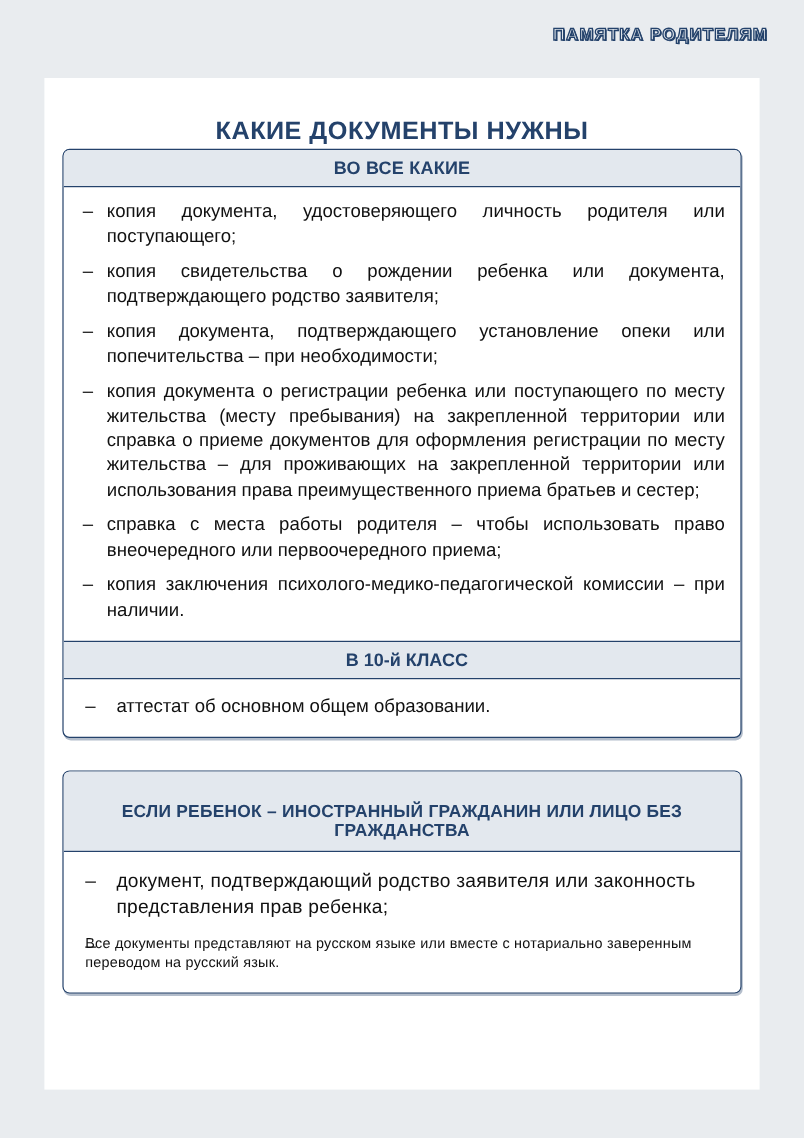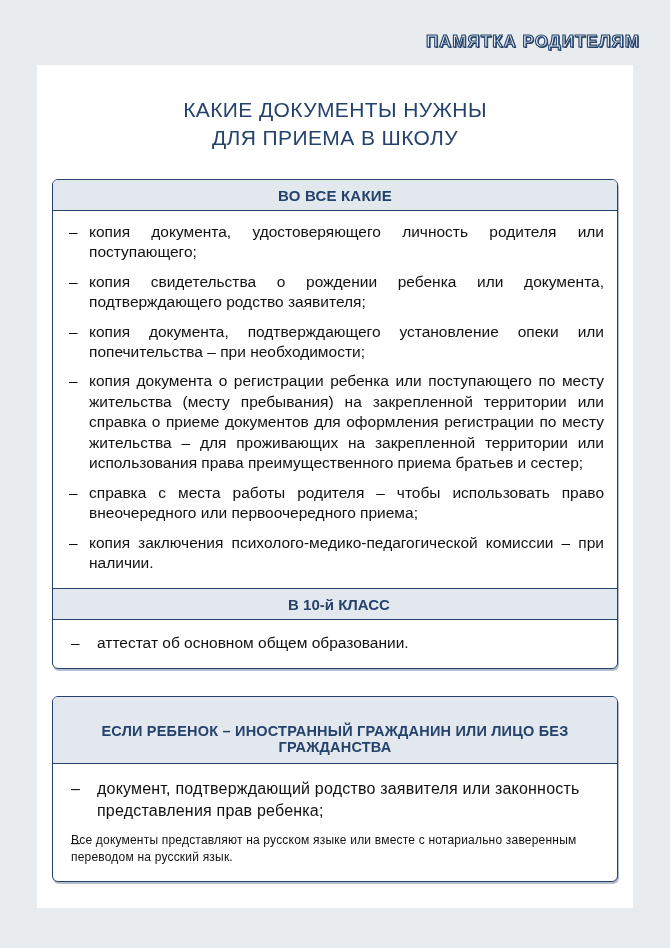--- a/index.html
+++ b/index.html
@@ -5,43 +5,42 @@
   * { margin: 0; padding: 0; box-sizing: border-box; }
   html, body {
     width: 670px; height: 948px;
     background: var(--page-bg, #e9ecef);
     font-family: "Liberation Sans", sans-serif;
     overflow: hidden;
     position: relative;
   }
   .memo-label {
     position: absolute;
-    top: 32px; right: 30px;
-    font-size: 17px;
+    top: 20px; right: 30px;
+    font-size: 14px;
     font-weight: bold;
     letter-spacing: 1px;
     color: #e3e8ed;
     -webkit-text-stroke: 1.1px var(--accent-navy, #24426b);
     text-shadow: 1px 1px 0 var(--accent-navy, #24426b);
   }
   .card {
     position: absolute;
     left: 37px; top: 65px;
     width: 596px; height: 843px;
     background: var(--card-bg, #ffffff);
     padding: 31px 15px 0 15px;
   }
   .title {
     text-align: center;
     color: var(--accent-navy, #24426b);
-    font-weight: normal;
+    font-weight: bold;
     font-size: 21px;
     line-height: 1.35;
     letter-spacing: 0.4px;
-    margin-bottom: 26px;
   }
   .box {
     border: 1.5px solid var(--accent-navy, #24426b);
     border-radius: 6px;
     box-shadow: 1px 2px 0 rgba(36, 66, 107, 0.35);
     overflow: hidden;
     background: var(--card-bg, #ffffff);
   }
   .box-header {
     background: var(--header-fill, #e3e8ee);
@@ -98,21 +97,20 @@
 </style>
 </head>
 <body>
 
 <div class="memo-label">ПАМЯТКА РОДИТЕЛЯМ</div>
 
 <div class="card">
 
   <div class="title">
     <div>КАКИЕ ДОКУМЕНТЫ НУЖНЫ</div>
-    <div>ДЛЯ ПРИЕМА В ШКОЛУ</div>
   </div>
 
   <div class="box">
     <div class="box-header">ВО ВСЕ КАКИЕ</div>
     <div class="box-body">
 
         <div class="item">
           <span class="dash">–</span>
           <span>копия документа, удостоверяющего личность родителя или поступающего;</span>
         </div>

